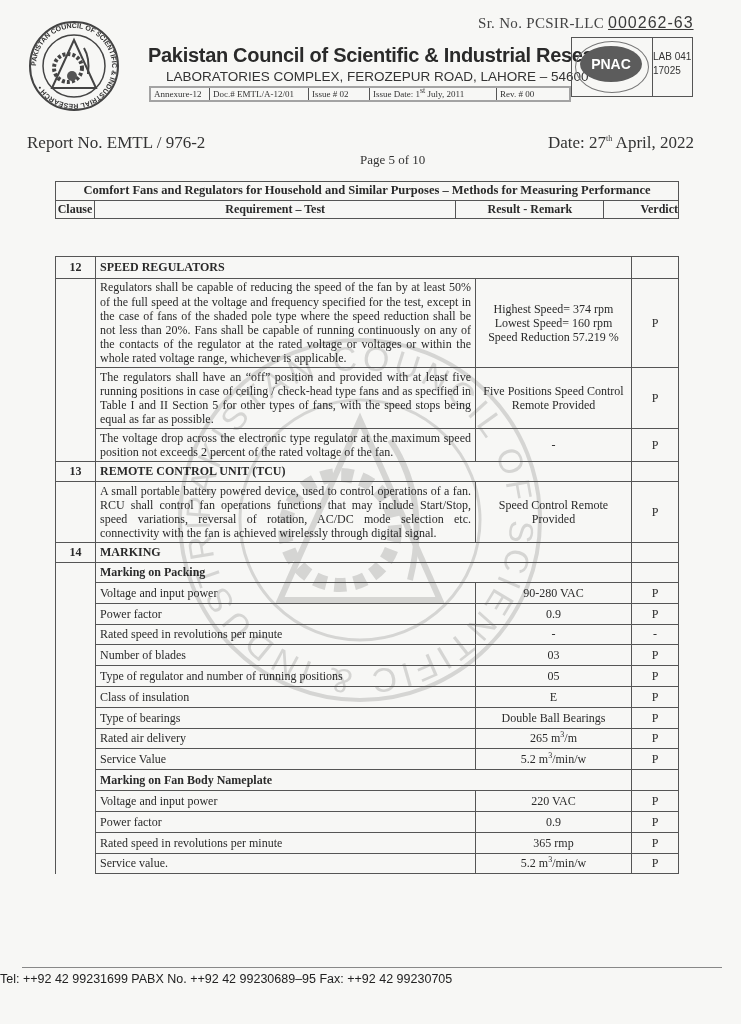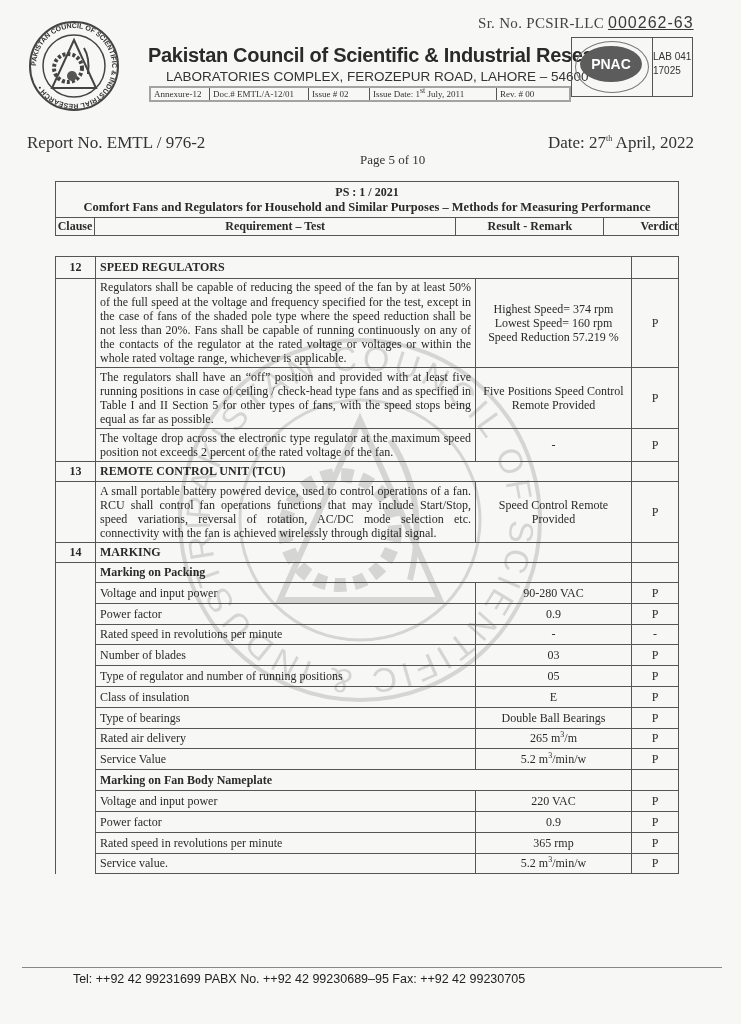--- a/index.html
+++ b/index.html
@@ -40,21 +40,21 @@
   table.main td.req { text-align:justify; }
   table.main td.res { text-align:center; }
   table.main td.ver { text-align:center; }
   table.main td.section { font-weight:bold; }
   table.main td.noborder-clause { border-top:none; border-bottom:none; }
   tr.item td { height:17.8px; }
   
   .wm { left:170px; top:330px; width:380px; height:380px; opacity:0.17; }
   
   .footline { left:22px; top:967px; width:700px; border-top:1px solid #888; }
-  .footer { left:0; top:972px; width:598px; text-align:center; font-family:"Liberation Sans", sans-serif; font-size:12.5px; color:#222; line-height:15px; }
+  .footer { left:0; top:972px; width:598px; font-family:"Liberation Sans", sans-serif; font-size:12.5px; color:#222; line-height:15px; }
   .footer u { text-decoration:underline; }
   sup { font-size:8px; line-height:0; }
 </style>
 </head>
 <body>
 
 <svg class="abs logo" viewBox="0 0 100 96">
   <circle cx="50" cy="48" r="44" fill="none" stroke="#444" stroke-width="2"></circle>
   <circle cx="50" cy="48" r="31" fill="none" stroke="#444" stroke-width="1.5"></circle>
   <path id="lgarc" d="M 12 48 A 38 38 0 1 1 88 48 A 38 38 0 1 1 12 48" fill="none"></path>
@@ -100,21 +100,20 @@
   <circle cx="190" cy="190" r="180" fill="none" stroke="#333" stroke-width="4"></circle>
   <circle cx="190" cy="190" r="120" fill="none" stroke="#333" stroke-width="3"></circle>
   <path id="wmarc" d="M 40 190 A 150 150 0 1 1 340 190 A 150 150 0 1 1 40 190" fill="none"></path>
   <text font-size="34" font-family="Liberation Sans, sans-serif" fill="#333" letter-spacing="4"><textPath href="#wmarc">PAKISTAN COUNCIL OF SCIENTIFIC &amp; INDUSTRIAL RESEARCH</textPath></text>
   <polygon points="190,90 270,270 110,270" fill="none" stroke="#333" stroke-width="6"></polygon>
   <circle cx="170" cy="200" r="55" fill="none" stroke="#333" stroke-width="14" stroke-dasharray="12 8"></circle>
   <path d="M220 110 q40 60 20 140" stroke="#333" stroke-width="6" fill="none"></path>
 </svg>
 
 <div class="abs stdbox">
-  <div class="title-1">PS : 1 / 2021</div>
   <div class="title-2">Comfort Fans and Regulators for Household and Similar Purposes – Methods for Measuring Performance</div>
   <div class="cols">
     <div class="c1">Clause</div>
     <div class="c2">Requirement – Test</div>
     <div class="c3">Result - Remark</div>
     <div class="c4">Verdict</div>
   </div>
 </div>
 
 <table class="main">

